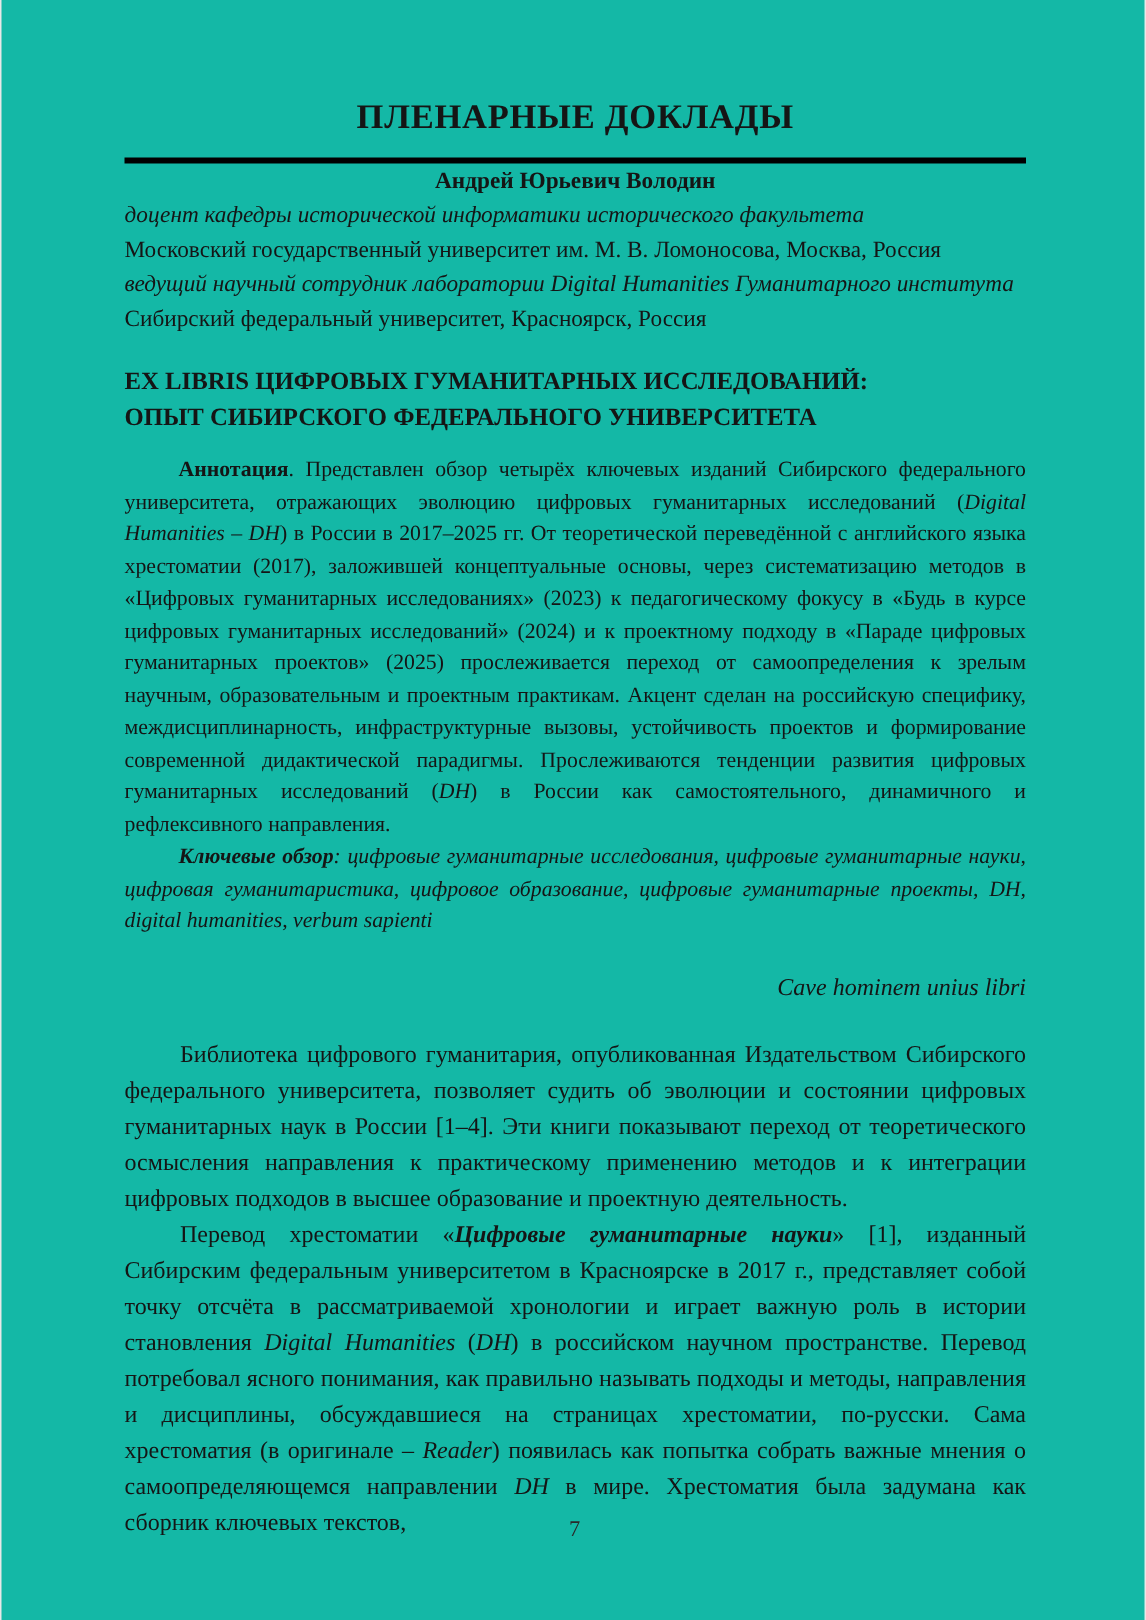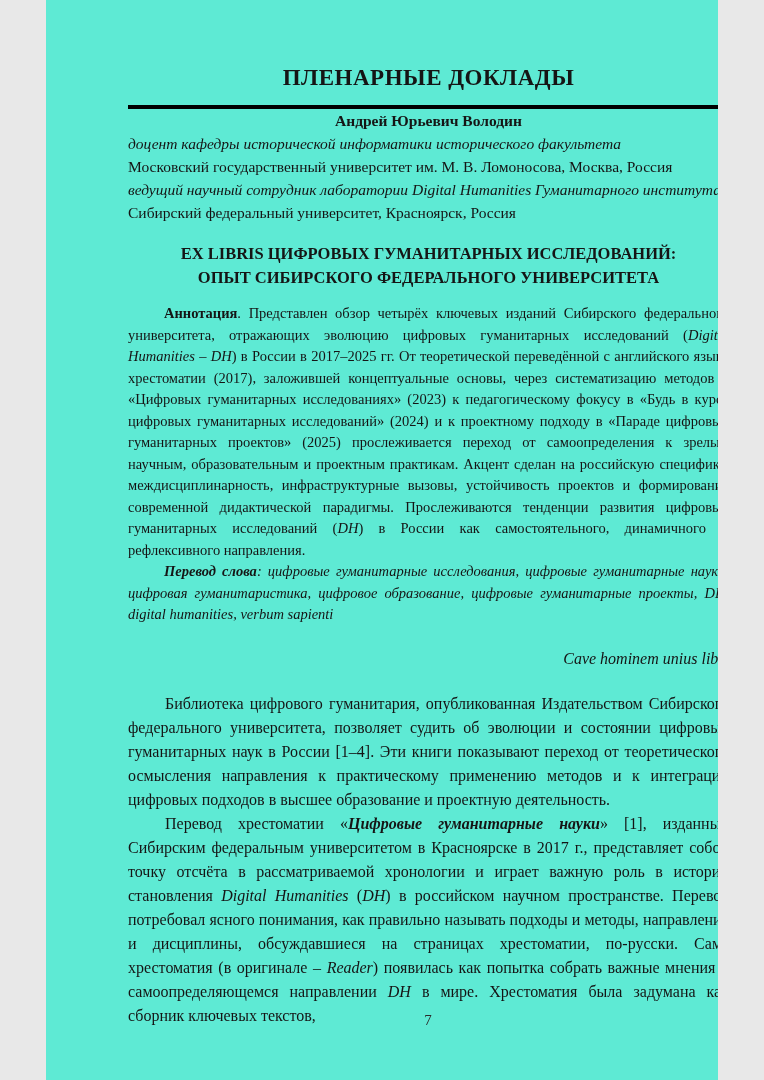--- a/index.html
+++ b/index.html
@@ -2,24 +2,24 @@
 <html lang="ru"><head>
 <meta charset="utf-8">
 <style>
   html, body { margin: 0; padding: 0; }
   body {
     background: #e8e8e8;
     font-family: "Liberation Serif", "DejaVu Serif", serif;
   }
   .page {
     position: relative;
-    width: 672px;
+    width: 762px;
     height: 1080px;
     margin: 0 auto;
-    background: #5eead4;
+    background: #14b8a6;
     color: #151515;
     overflow: hidden;
     box-sizing: border-box;
   }
   .content {
     position: absolute;
     left: 82px;
     width: 601px;
     top: 0;
   }
@@ -44,21 +44,20 @@
     line-height: 23px;
   }
   .author-line {
     text-align: left;
     font-size: 15.5px;
     line-height: 23px;
   }
   .italic { font-style: italic; }
   .article-title {
     margin-top: 18px;
-    text-align: center;
     font-size: 16.5px;
     font-weight: bold;
     line-height: 24px;
   }
   .abstract-block { margin-top: 12px; }
   .par {
     margin: 0;
     text-align: justify;
   }
   .par-small {
@@ -107,21 +106,21 @@
     <div class="author-line italic">ведущий научный сотрудник лаборатории Digital Humanities Гуманитарного института</div>
     <div class="author-line">Сибирский федеральный университет, Красноярск, Россия</div>
 
     <h2 class="article-title">
       <div>EX LIBRIS ЦИФРОВЫХ ГУМАНИТАРНЫХ ИССЛЕДОВАНИЙ:</div>
       <div>ОПЫТ СИБИРСКОГО ФЕДЕРАЛЬНОГО УНИВЕРСИТЕТА</div>
     </h2>
 
     <div class="abstract-block">
       <p class="par par-small"><span class="s-b">Аннотация</span><span>. Представлен обзор четырёх ключевых изданий Сибирского федерального университета, отражающих эволюцию цифровых гуманитарных исследований (</span><span class="s-i">Digital Humanities – DH</span><span>) в России в 2017–2025 гг. От теоретической переведённой с английского языка хрестоматии (2017), заложившей концептуальные основы, через систематизацию методов в «Цифровых гуманитарных исследованиях» (2023) к педагогическому фокусу в «Будь в курсе цифровых гуманитарных исследований» (2024) и к проектному подходу в «Параде цифровых гуманитарных проектов» (2025) прослеживается переход от самоопределения к зрелым научным, образовательным и проектным практикам. Акцент сделан на российскую специфику, междисциплинарность, инфраструктурные вызовы, устойчивость проектов и формирование современной дидактической парадигмы. Прослеживаются тенденции развития цифровых гуманитарных исследований (</span><span class="s-i">DH</span><span>) в России как самостоятельного, динамичного и рефлексивного направления.</span></p>
-      <p class="par par-small"><span class="s-bi">Перевод слова</span><span class="s-i">: цифровые гуманитарные исследования, цифровые гуманитарные науки, цифровая гуманитаристика, цифровое образование, цифровые гуманитарные проекты, DH, digital humanities, verbum sapienti</span></p>
+      <p class="par par-small"><span class="s-bi">Ключевые обзор</span><span class="s-i">: цифровые гуманитарные исследования, цифровые гуманитарные науки, цифровая гуманитаристика, цифровое образование, цифровые гуманитарные проекты, DH, digital humanities, verbum sapienti</span></p>
     </div>
 
     <div class="epigraph">Cave hominem unius libri</div>
 
     <div class="body-block">
       <p class="par par-body"><span>Библиотека цифрового гуманитария, опубликованная Издательством Сибирского федерального университета, позволяет судить об эволюции и состоянии цифровых гуманитарных наук в России [1–4]. Эти книги показывают переход от теоретического осмысления направления к практическому применению методов и к интеграции цифровых подходов в высшее образование и проектную деятельность.</span></p>
       <p class="par par-body"><span>Перевод хрестоматии «</span><span class="s-bi">Цифровые гуманитарные науки</span><span>» [1], изданный Сибирским федеральным университетом в Красноярске в 2017 г., представляет собой точку отсчёта в рассматриваемой хронологии и играет важную роль в истории становления </span><span class="s-i">Digital Humanities</span><span> (</span><span class="s-i">DH</span><span>) в российском научном пространстве. Перевод потребовал ясного понимания, как правильно называть подходы и методы, направления и дисциплины, обсуждавшиеся на страницах хрестоматии, по-русски. Сама хрестоматия (в оригинале – </span><span class="s-i">Reader</span><span>) появилась как попытка собрать важные мнения о самоопределяющемся направлении </span><span class="s-i">DH</span><span> в мире. Хрестоматия была задумана как сборник ключевых текстов,</span></p>
     </div>
 
   </div>

